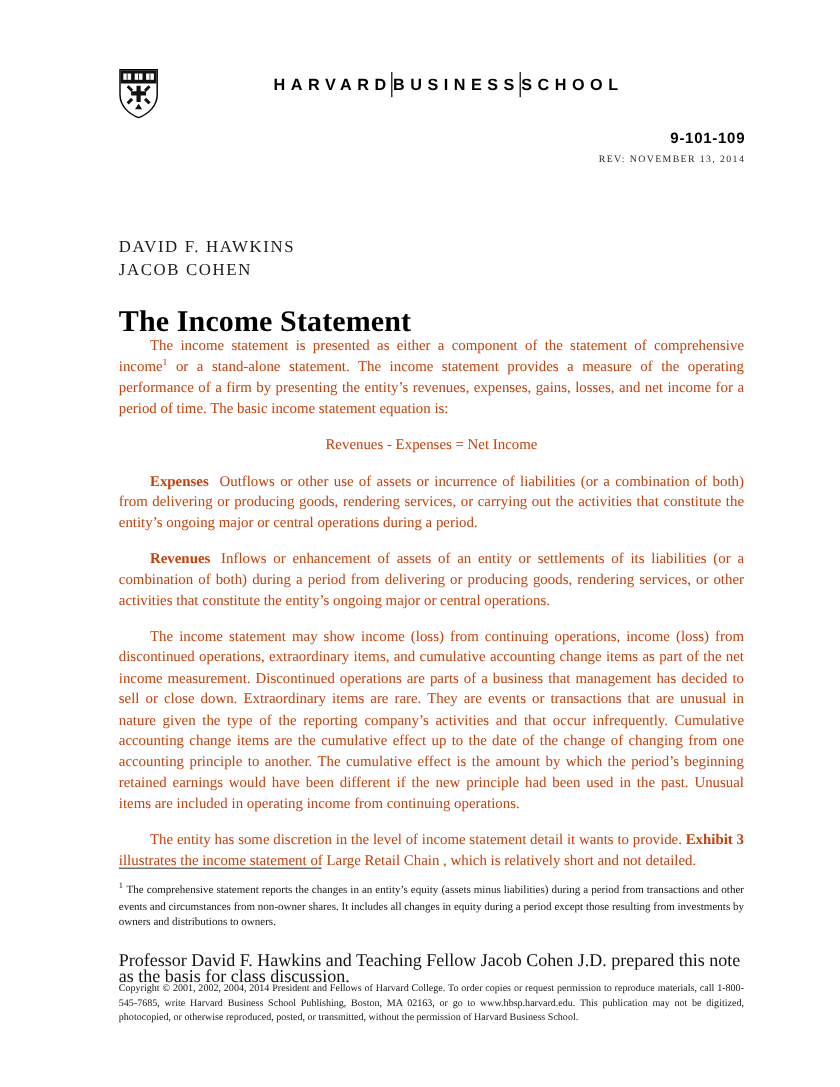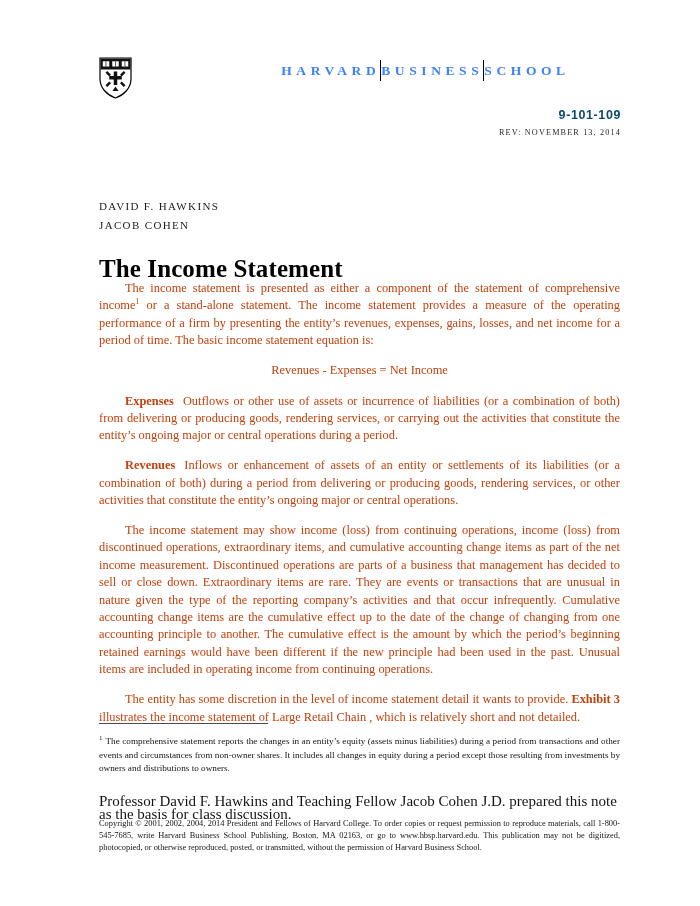--- a/index.html
+++ b/index.html
@@ -38,66 +38,66 @@
     height: 42px;
   }
 
   .hbs-wordmark {
     position: absolute;
     left: 228px;
     top: 60px;
     width: 395px;
     display: flex;
     align-items: center;
-    justify-content: center;
-    font-family: Liberation Serif, serif;
+    justify-content: flex-start;
+    font-family: Liberation Sans, sans-serif;
     font-weight: bold;
     font-size: 13.5px;
     letter-spacing: 4.6px;
-    color: #3b82f6;
+    color: #000000;
   }
   .hbs-word { white-space: nowrap; }
   .hbs-bar {
     display: inline-block;
     width: 1px;
     height: 21px;
     background: #000000;
     flex: 0 0 auto;
   }
 
   .case-number {
     position: absolute;
     right: 79px;
     top: 108px;
     font-family: "Liberation Sans", "DejaVu Sans", sans-serif;
     font-weight: bold;
     font-size: 12.5px;
     letter-spacing: 0.6px;
     text-align: left;
-    color: #0c4a6e;
+    color: #000000;
   }
   .rev-date {
     position: absolute;
     right: 79px;
     top: 128px;
     font-family: "Liberation Serif", "DejaVu Serif", serif;
     font-size: 8.2px;
     letter-spacing: 1.15px;
     text-align: right;
     color: #2a2a2a;
     padding-left: 22px;
   }
 
   
   .authors {
     position: absolute;
     left: 99px;
     top: 197px;
     font-family: "Liberation Serif", "DejaVu Serif", serif;
-    font-size: 11px;
+    font-size: 14px;
     letter-spacing: 1.35px;
     color: #1b1b1b;
     line-height: 19px;
   }
 
   .doc-title {
     position: absolute;
     left: 99px;
     top: 238px;
     font-family: "Liberation Serif", "DejaVu Serif", serif;

